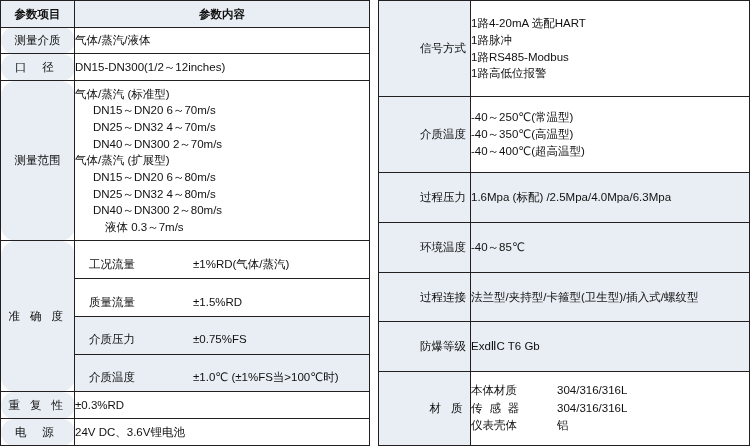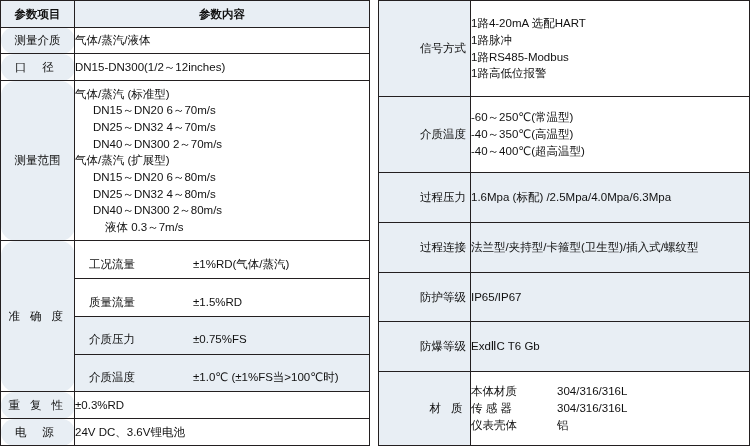--- a/index.html
+++ b/index.html
@@ -28,21 +28,21 @@
   .lbl-r{background:#e8eef4;text-align:right;width:92px;}
   .val{background:#ffffff;text-align:left;padding-left:0;}
   .val-c{background:#ffffff;text-align:left;padding-left:14px;}
   .hl{background:#e8eef4;}
   .sp{letter-spacing:.30em;}
   .sp2{letter-spacing:.55em;}
   .line{display:block;white-space:nowrap;}
   .indent{padding-left:18px;}
   .ind2{padding-left:30px;}
   .w1{display:inline-block;min-width:104px;margin-top:9px;}
-  .w2{display:inline-block;min-width:86px;}
+  .w2{display:inline-block;min-width:86px;font-family:Liberation Mono, monospace;}
   .nb{white-space:nowrap;}
 </style>
 </head>
 <body>
 
 <div class="wrap">
 
   <div class="left">
     <table>
       <colgroup>
@@ -125,36 +125,36 @@
         <td class="val">
           <span class="line">1路4-20mA 选配HART</span>
           <span class="line">1路脉冲</span>
           <span class="line">1路RS485-Modbus</span>
           <span class="line">1路高低位报警</span>
         </td>
       </tr>
       <tr style="height:76px">
         <td class="lbl-r">介质温度</td>
         <td class="val">
-          <span class="line">-60～250℃(常温型)</span>
+          <span class="line">-40～250℃(常温型)</span>
           <span class="line">-40～350℃(高温型)</span>
           <span class="line">-40～400℃(超高温型)</span>
         </td>
       </tr>
       <tr>
         <td class="lbl-r">过程压力</td>
         <td class="val hl">1.6Mpa (标配) /2.5Mpa/4.0Mpa/6.3Mpa</td>
       </tr>
       <tr>
+        <td class="lbl-r">环境温度</td>
+        <td class="val hl">-40～85℃</td>
+      </tr>
+      <tr>
         <td class="lbl-r">过程连接</td>
         <td class="val hl">法兰型/夹持型/卡箍型(卫生型)/插入式/螺纹型</td>
-      </tr>
-      <tr>
-        <td class="lbl-r">防护等级</td>
-        <td class="val hl">IP65/IP67</td>
       </tr>
       <tr>
         <td class="lbl-r">防爆等级</td>
         <td class="val hl">ExdⅡC T6 Gb</td>
       </tr>
       <tr style="height:74px">
         <td class="lbl-r sp">材  质</td>
         <td class="val">
           <span class="line"><span class="w2">本体材质</span><span>304/316/316L</span></span>
           <span class="line"><span class="w2">传 感 器</span><span>304/316/316L</span></span>

